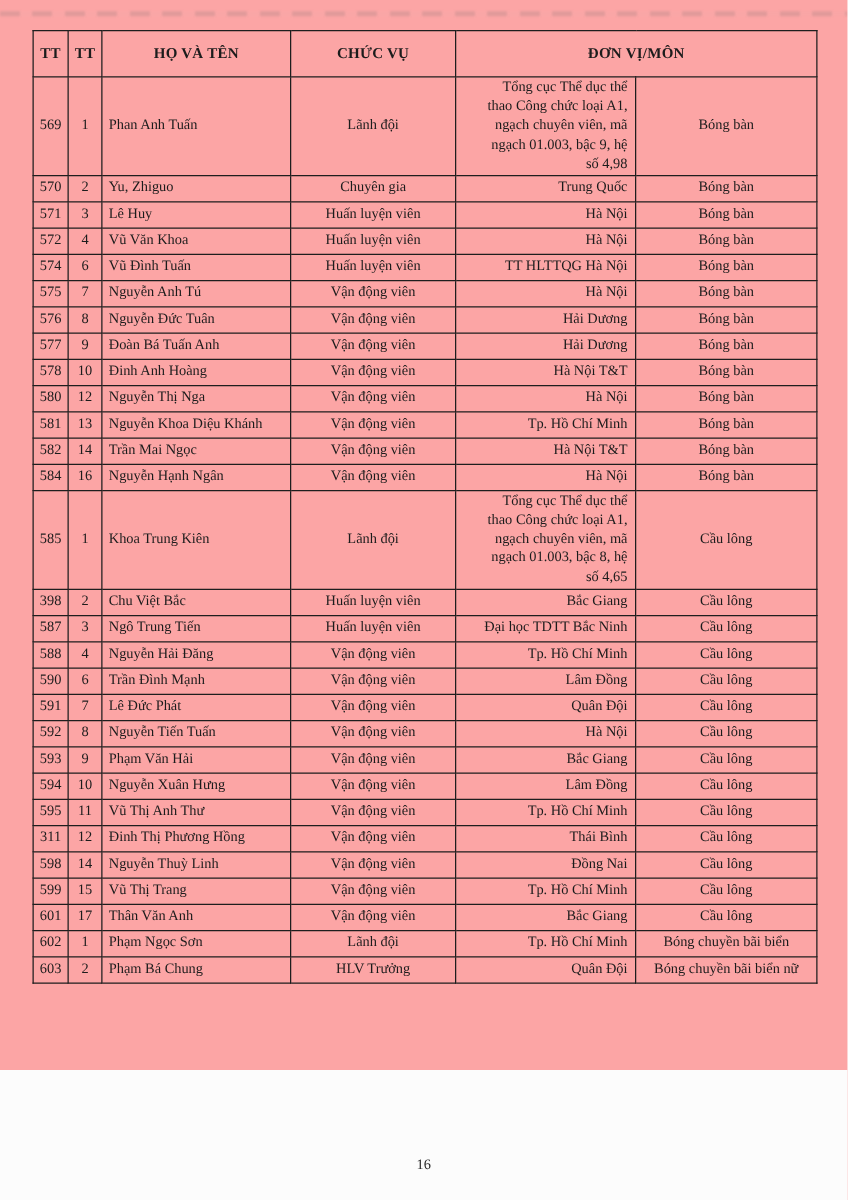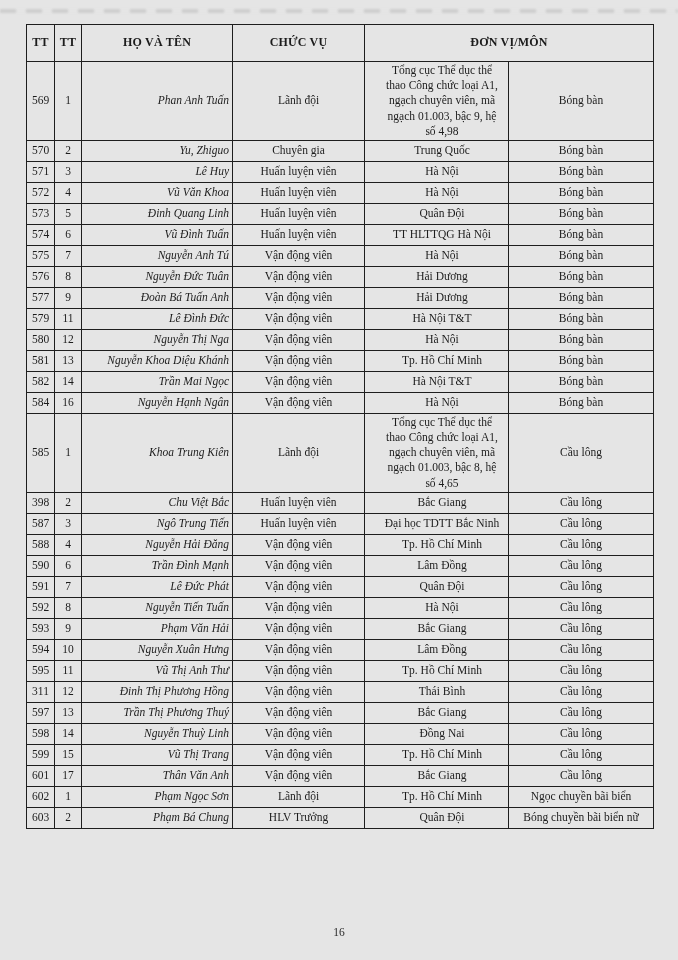--- a/index.html
+++ b/index.html
@@ -8,22 +8,22 @@
     background: #fcfcfc;
     width: 678px;
     height: 960px;
     overflow: hidden;
     font-family: "Liberation Serif", "DejaVu Serif", serif;
     color: #1c1c1c;
   }
   .page {
     position: relative;
     width: 678px;
-    height: 960px;
-    background: #e5e5e5;
+    height: 856px;
+    background: #fca5a5;
   }
   .scan-artifact {
     position: absolute;
     top: 9px;
     left: 0;
     width: 678px;
     height: 4px;
     background: repeating-linear-gradient(90deg,
       rgba(110,110,110,0.35) 0 16px,
       rgba(205,205,205,0.08) 16px 26px);
@@ -50,22 +50,22 @@
     word-wrap: break-word;
   }
   table.roster thead th {
     height: 34px;
     font-size: 12px;
     font-weight: bold;
     text-align: center;
     letter-spacing: .2px;
   }
   table.roster td { height: 18px; text-align: center; }
-  table.roster td.c-name { text-align: right; padding-left: 5px; font-style: italic; }
-  table.roster td.c-unit { padding-left: 17px; padding-right: 6px; }
+  table.roster td.c-name { text-align: left; padding-left: 5px; }
+  table.roster td.c-unit { padding-left: 17px; padding-right: 6px; text-align: right; }
   .page-number {
     position: absolute;
     left: 0;
     top: 926px;
     width: 678px;
     text-align: center;
     font-size: 11.5px;
     color: #2a2a2a;
   }
 </style>
@@ -121,28 +121,20 @@
         </tr>
         <tr>
           <td class="c-tt">572</td>
           <td class="c-no">4</td>
           <td class="c-name">Vũ Văn Khoa</td>
           <td class="c-role">Huấn luyện viên</td>
           <td class="c-unit">Hà Nội</td>
           <td class="c-sport">Bóng bàn</td>
         </tr>
         <tr>
-          <td class="c-tt">573</td>
-          <td class="c-no">5</td>
-          <td class="c-name">Đinh Quang Linh</td>
-          <td class="c-role">Huấn luyện viên</td>
-          <td class="c-unit">Quân Đội</td>
-          <td class="c-sport">Bóng bàn</td>
-        </tr>
-        <tr>
           <td class="c-tt">574</td>
           <td class="c-no">6</td>
           <td class="c-name">Vũ Đình Tuấn</td>
           <td class="c-role">Huấn luyện viên</td>
           <td class="c-unit">TT HLTTQG Hà Nội</td>
           <td class="c-sport">Bóng bàn</td>
         </tr>
         <tr>
           <td class="c-tt">575</td>
           <td class="c-no">7</td>
@@ -161,23 +153,23 @@
         </tr>
         <tr>
           <td class="c-tt">577</td>
           <td class="c-no">9</td>
           <td class="c-name">Đoàn Bá Tuấn Anh</td>
           <td class="c-role">Vận động viên</td>
           <td class="c-unit">Hải Dương</td>
           <td class="c-sport">Bóng bàn</td>
         </tr>
         <tr>
-          <td class="c-tt">579</td>
-          <td class="c-no">11</td>
-          <td class="c-name">Lê Đình Đức</td>
+          <td class="c-tt">578</td>
+          <td class="c-no">10</td>
+          <td class="c-name">Đinh Anh Hoàng</td>
           <td class="c-role">Vận động viên</td>
           <td class="c-unit">Hà Nội T&amp;T</td>
           <td class="c-sport">Bóng bàn</td>
         </tr>
         <tr>
           <td class="c-tt">580</td>
           <td class="c-no">12</td>
           <td class="c-name">Nguyễn Thị Nga</td>
           <td class="c-role">Vận động viên</td>
           <td class="c-unit">Hà Nội</td>
@@ -289,28 +281,20 @@
         </tr>
         <tr>
           <td class="c-tt">311</td>
           <td class="c-no">12</td>
           <td class="c-name">Đinh Thị Phương Hồng</td>
           <td class="c-role">Vận động viên</td>
           <td class="c-unit">Thái Bình</td>
           <td class="c-sport">Cầu lông</td>
         </tr>
         <tr>
-          <td class="c-tt">597</td>
-          <td class="c-no">13</td>
-          <td class="c-name">Trần Thị Phương Thuý</td>
-          <td class="c-role">Vận động viên</td>
-          <td class="c-unit">Bắc Giang</td>
-          <td class="c-sport">Cầu lông</td>
-        </tr>
-        <tr>
           <td class="c-tt">598</td>
           <td class="c-no">14</td>
           <td class="c-name">Nguyễn Thuỳ Linh</td>
           <td class="c-role">Vận động viên</td>
           <td class="c-unit">Đồng Nai</td>
           <td class="c-sport">Cầu lông</td>
         </tr>
         <tr>
           <td class="c-tt">599</td>
           <td class="c-no">15</td>
@@ -326,21 +310,21 @@
           <td class="c-role">Vận động viên</td>
           <td class="c-unit">Bắc Giang</td>
           <td class="c-sport">Cầu lông</td>
         </tr>
         <tr>
           <td class="c-tt">602</td>
           <td class="c-no">1</td>
           <td class="c-name">Phạm Ngọc Sơn</td>
           <td class="c-role">Lãnh đội</td>
           <td class="c-unit">Tp. Hồ Chí Minh</td>
-          <td class="c-sport">Ngọc chuyền bãi biển</td>
+          <td class="c-sport">Bóng chuyền bãi biển</td>
         </tr>
         <tr>
           <td class="c-tt">603</td>
           <td class="c-no">2</td>
           <td class="c-name">Phạm Bá Chung</td>
           <td class="c-role">HLV Trưởng</td>
           <td class="c-unit">Quân Đội</td>
           <td class="c-sport">Bóng chuyền bãi biển nữ</td>
         </tr>
       </tbody>

